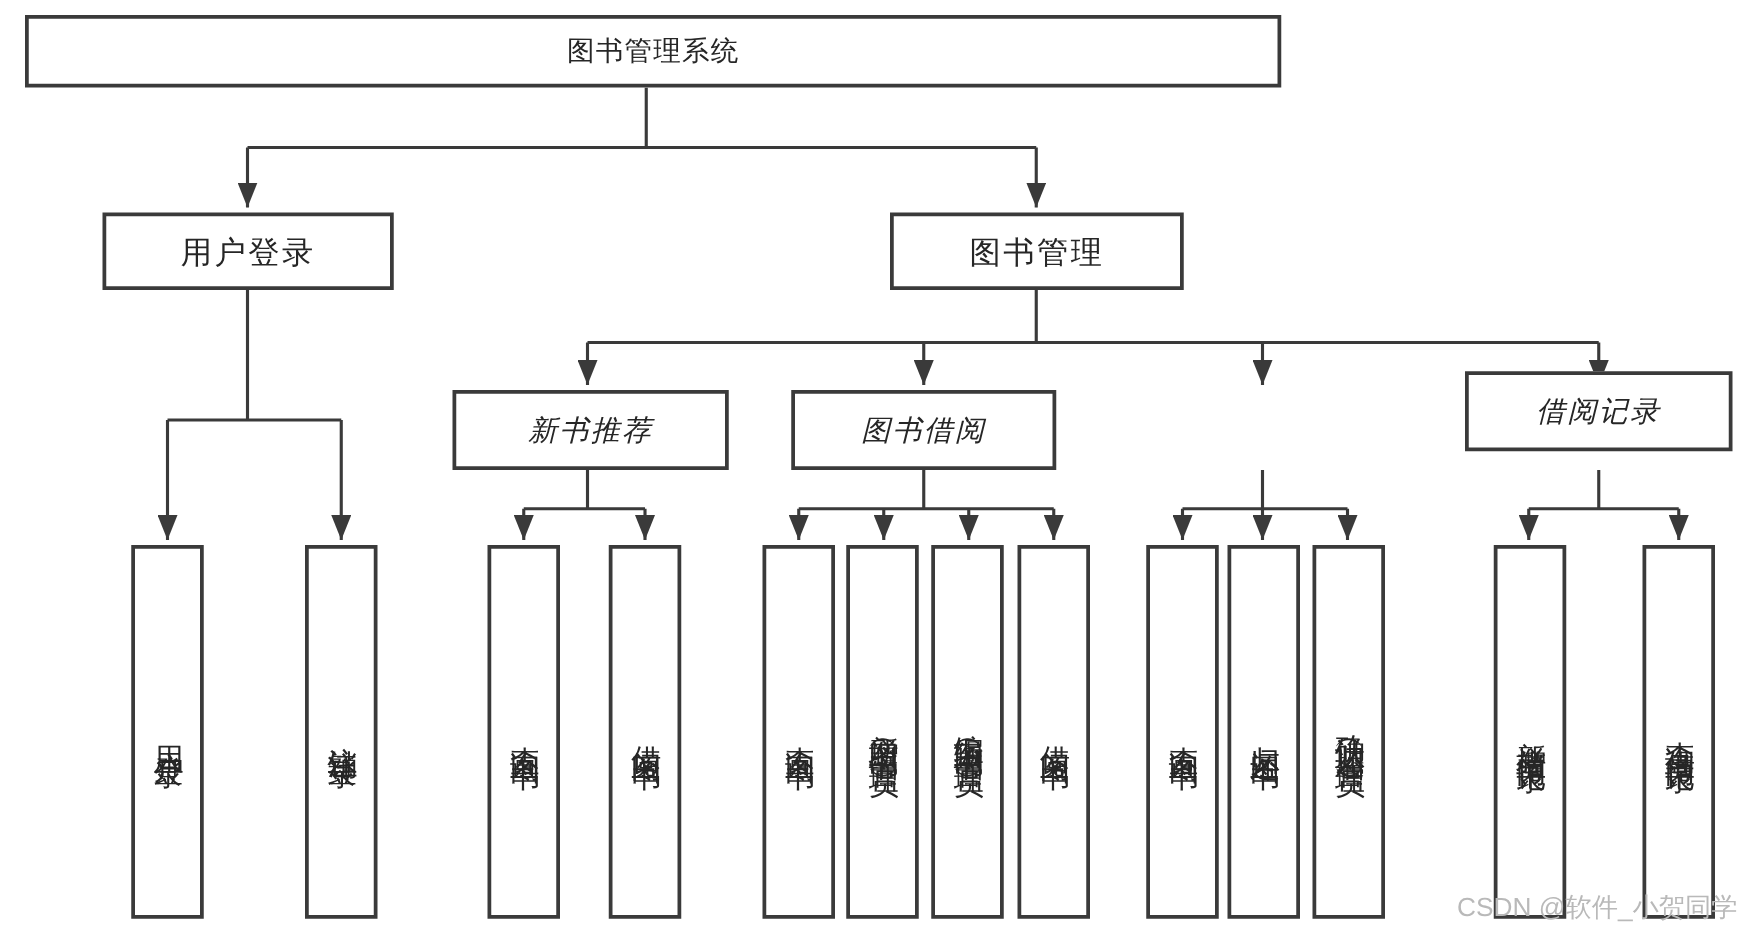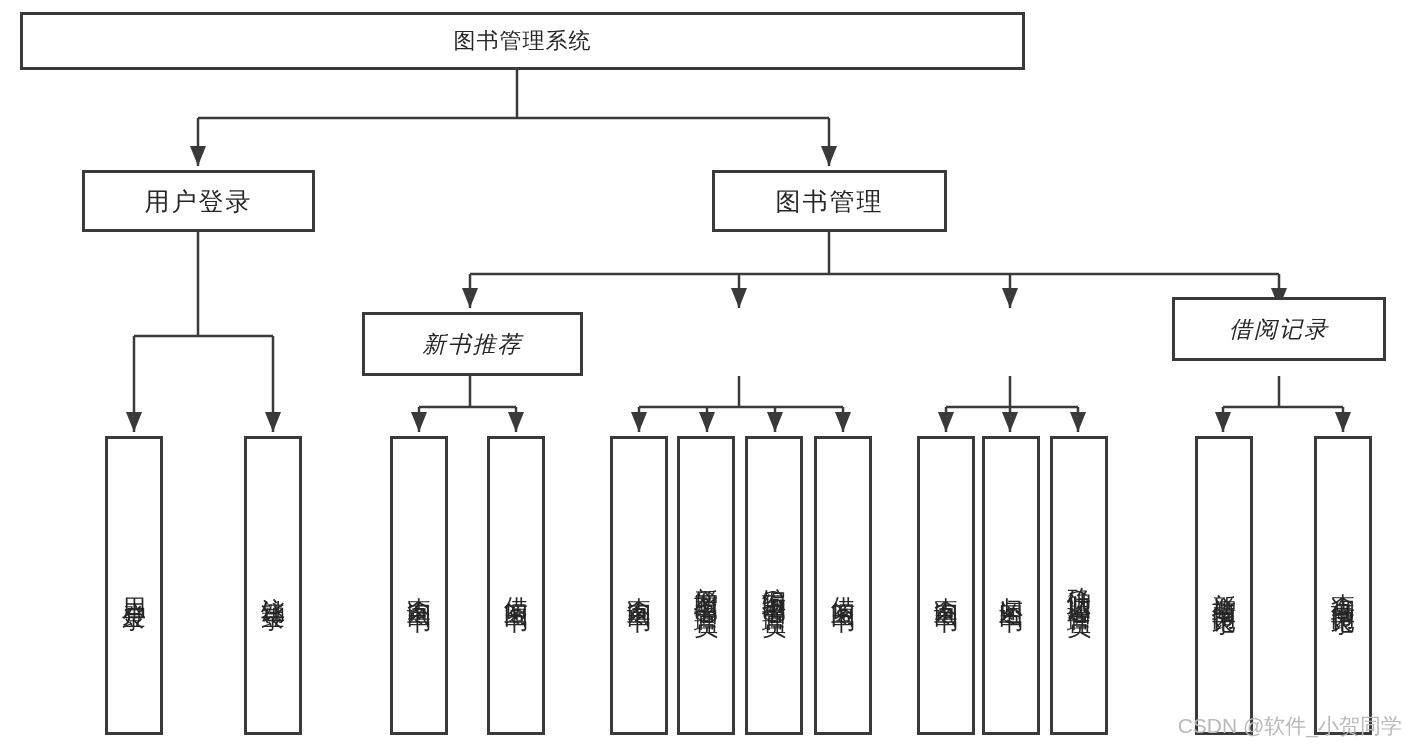--- a/index.html
+++ b/index.html
@@ -18,21 +18,21 @@
   }
   .node.root span{font-size:22px;letter-spacing:1px;}
   .node.lvl2 span{font-size:25px;letter-spacing:2px;}
   .node.lvl3 span{font-size:23px;letter-spacing:2px;font-style:italic;}
   .node.leaf{border-width:3px;}
   .node.leaf span{
     writing-mode:vertical-rl;
     font-size:24px;line-height:1;letter-spacing:4px;
   }
   .watermark{
-    position:absolute;top:712px;right:3px;
+    position:absolute;top:712px;right:15px;
     font-size:21px;color:var(--watermark);white-space:nowrap;margin-left:28px;
   }
 </style>
 </head>
 <body>
 
 <div class="canvas">
 
   <svg class="connectors" viewBox="0 0 1405 747" xmlns="http://www.w3.org/2000/svg">
     <defs>
@@ -79,20 +79,23 @@
   <div class="node lvl2" style="left:82px;top:170px;width:233px;height:62px">
     <span>用户登录</span>
   </div>
   <div class="node lvl2" style="left:712px;top:170px;width:235px;height:62px">
     <span>图书管理</span>
   </div>
 
   <div class="node lvl3" style="left:362px;top:312px;width:221px;height:64px">
     <span>新书推荐</span>
   </div>
+  <div class="node lvl3" style="left:633px;top:312px;width:212px;height:64px">
+    <span>图书借阅</span>
+  </div>
   <div class="node lvl3" style="left:1172px;top:297px;width:214px;height:64px">
     <span>借阅记录</span>
   </div>
 
   <div class="node leaf" style="left:105px;top:436px;width:58px;height:299px">
     <span>用户登录</span>
   </div>
   <div class="node leaf" style="left:244px;top:436px;width:58px;height:299px">
     <span>注销登录</span>
   </div>

